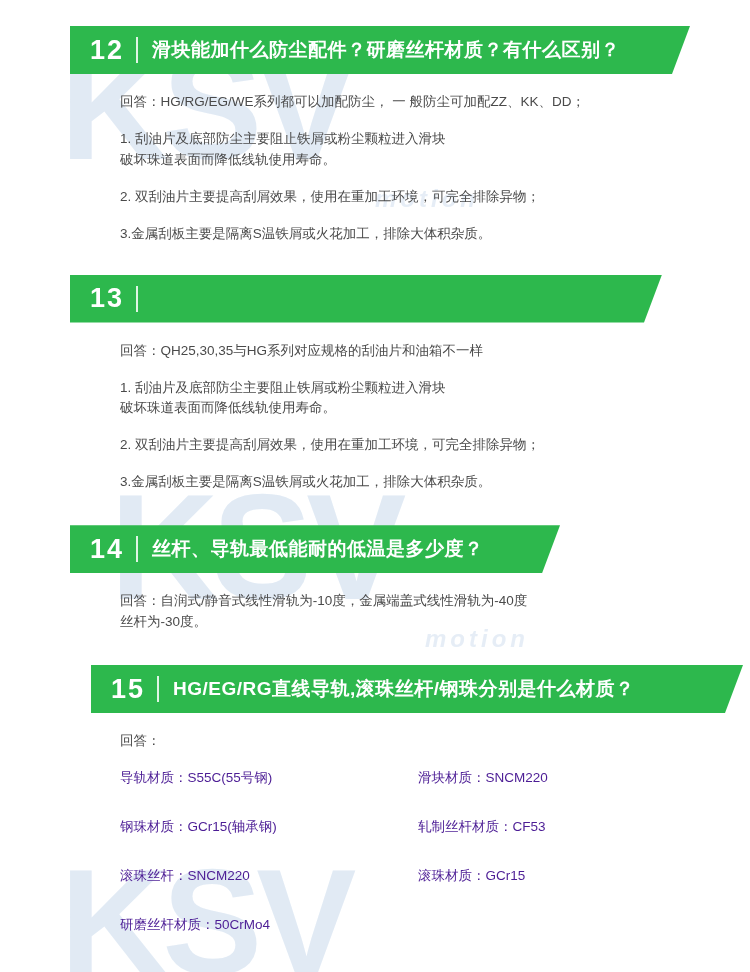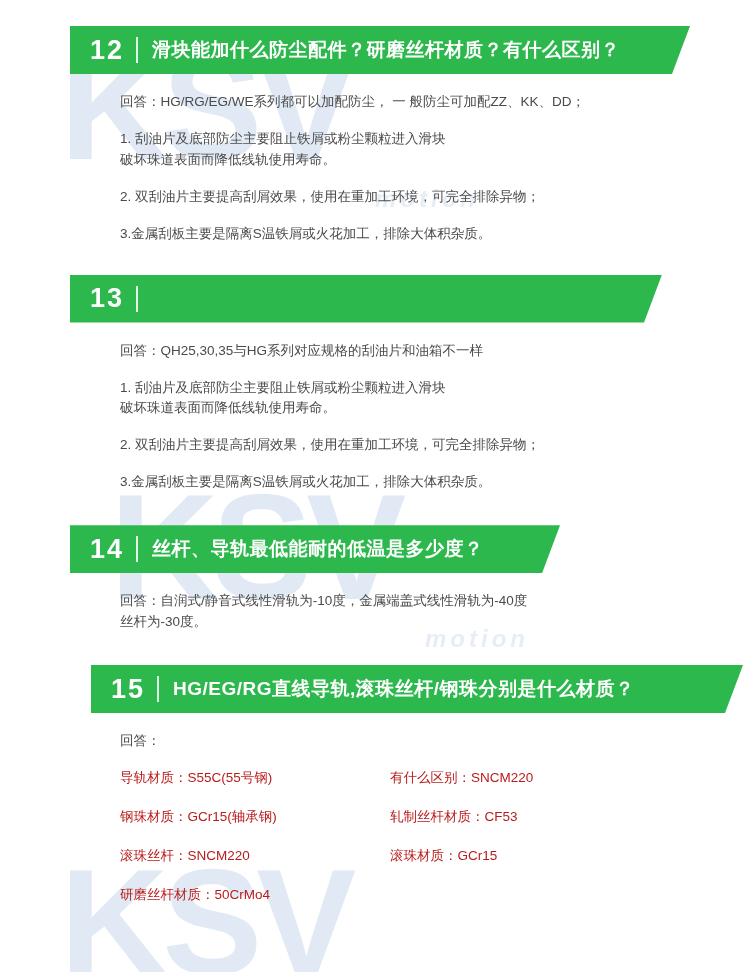--- a/index.html
+++ b/index.html
@@ -108,21 +108,22 @@
   .answer p:last-child { margin-bottom: 0; }
 
   
   .mat-grid {
     display: grid;
     grid-template-columns: 270px auto;
     row-gap: 18px;
     column-gap: 0;
     margin-top: 16px;
     font-size: 13.5px;
-    color: #b91c1c;
+    color: #4c1d95;
+    gap: 28px;
   }
   .mat-cell { white-space: nowrap; }
 
   .sp-1 { height: 26px; }
 </style>
 </head>
 <body>
 
 <div class="watermark wm-big wm1">KSV</div>
 <div class="watermark wm-sub wm1s">motion</div>
@@ -181,21 +182,21 @@
     <div class="banner narrow-4">
       <span class="qnum">15</span>
       <span class="qdiv"></span>
       <span class="qtext">HG/EG/RG直线导轨,滚珠丝杆/钢珠分别是什么材质？</span>
     </div>
   </div>
   <div class="answer">
     <p>回答：</p>
     <div class="mat-grid">
       <div class="mat-cell">导轨材质：S55C(55号钢)</div>
-      <div class="mat-cell">有什么区别：SNCM220</div>
+      <div class="mat-cell">滑块材质：SNCM220</div>
       <div class="mat-cell">钢珠材质：GCr15(轴承钢)</div>
       <div class="mat-cell">轧制丝杆材质：CF53</div>
       <div class="mat-cell">滚珠丝杆：SNCM220</div>
       <div class="mat-cell">滚珠材质：GCr15</div>
       <div class="mat-cell">研磨丝杆材质：50CrMo4</div>
       <div class="mat-cell"></div>
     </div>
   </div>
 
 </div>

